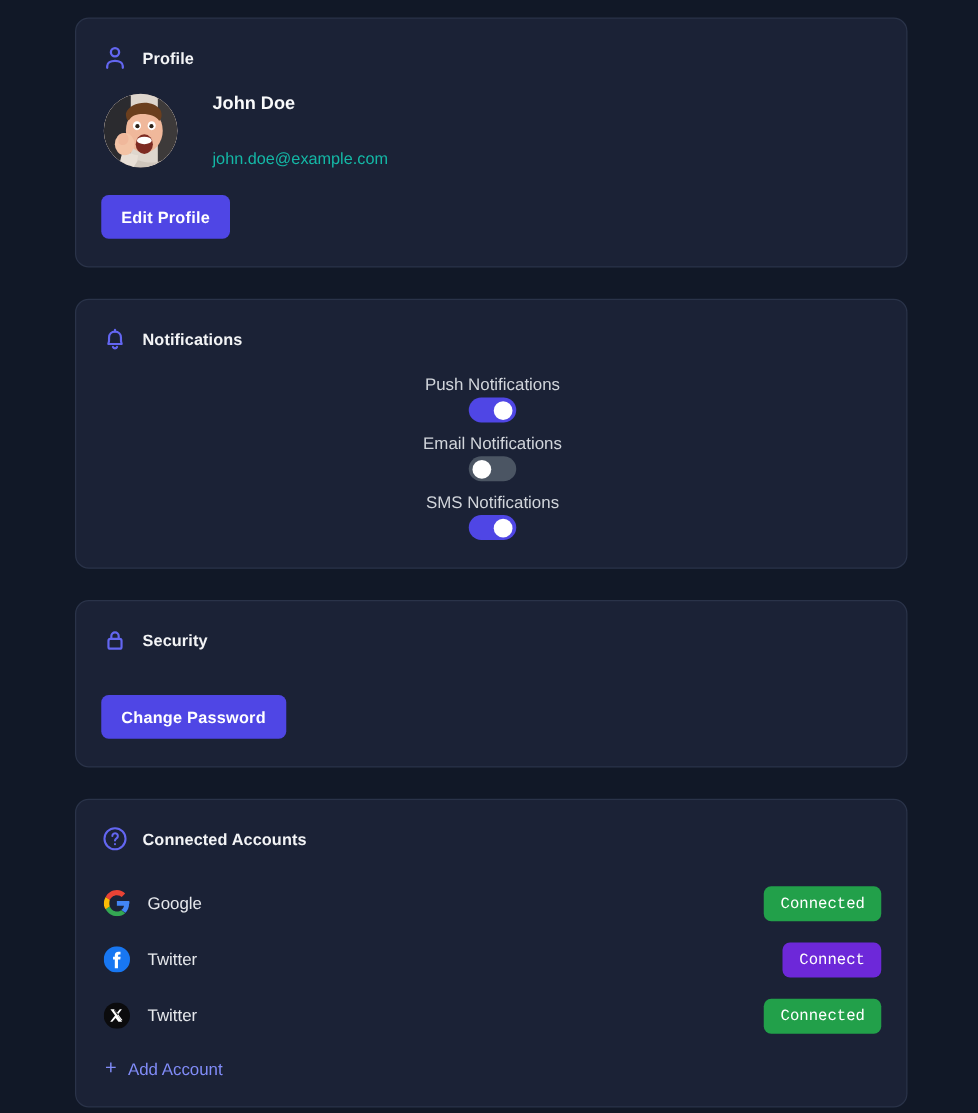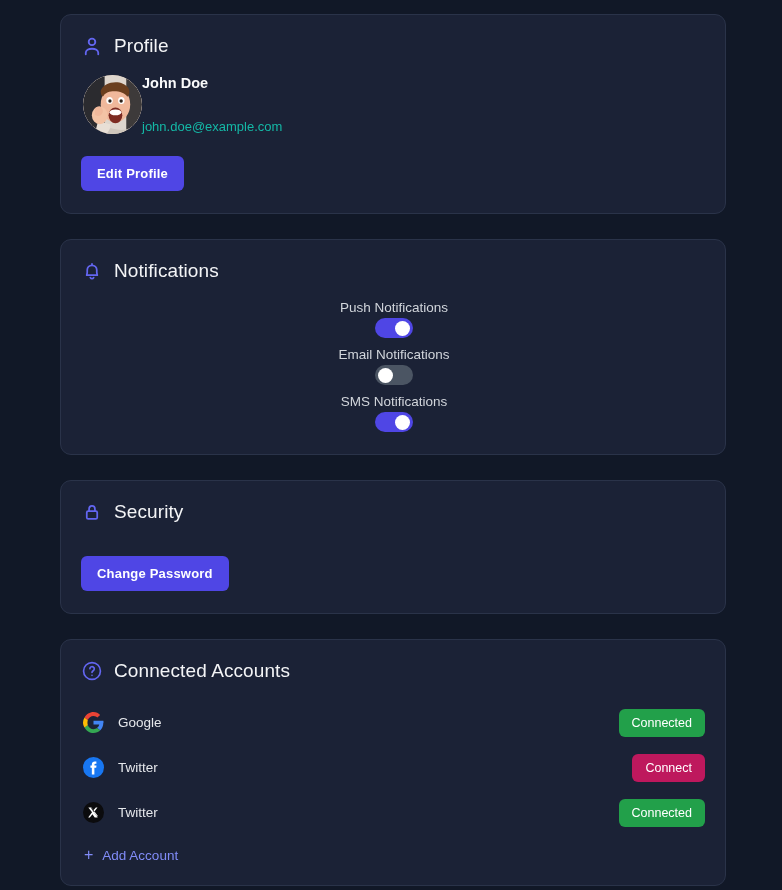--- a/index.html
+++ b/index.html
@@ -42,31 +42,31 @@
     width: 22px;
     height: 22px;
     display: flex;
     align-items: center;
     justify-content: center;
     color: #6366f1;
     flex: 0 0 auto;
   }
 
   .card-title {
-    font-size: 19px;
-    font-weight: normal;
+    font-size: 13px;
+    font-weight: bold;
     color: #f3f4f6;
     letter-spacing: 0.1px;
   }
 
   
   .profile-row {
     display: flex;
     align-items: center;
-    gap: 0;
+    gap: 28px;
     margin-bottom: 22px;
     padding-left: 2px;
   }
 
   .avatar {
     width: 59px;
     height: 59px;
     border-radius: 50%;
     overflow: hidden;
     flex: 0 0 auto;
@@ -141,25 +141,25 @@
   .account-left { display: flex; align-items: center; gap: 14px; text-align: center; }
   .account-ico { width: 21px; height: 21px; flex: 0 0 auto; display:block; }
   .account-name { font-size: 13.5px; color: #e5e7eb; }
 
   .pill {
     font-size: 12.5px;
     border: none;
     border-radius: 6px;
     padding: 7px 13px;
     cursor: pointer;
-    font-family: Liberation Sans, sans-serif;
+    font-family: Liberation Mono, monospace;
     color: #ffffff;
   }
   .pill.connected { background: #22a04a; }
-  .pill.connect { background: #be185d; }
+  .pill.connect { background: #6d28d9; }
 
   .add-account {
     display: flex;
     align-items: center;
     gap: 9px;
     color: #818cf8;
     font-size: 13.5px;
     margin-top: 12px;
     padding-left: 3px;
     cursor: pointer;

